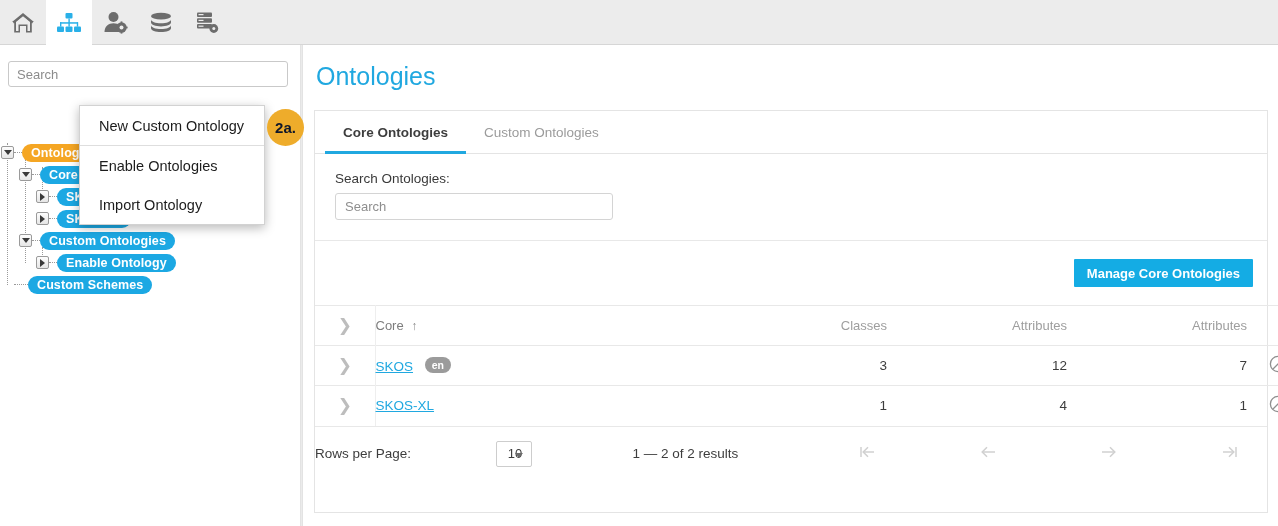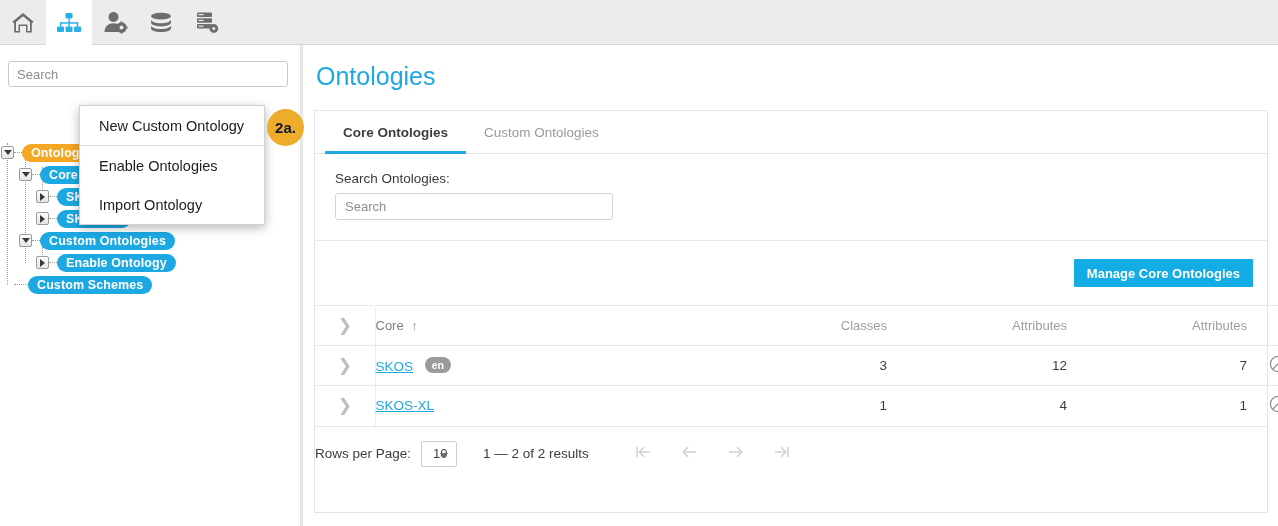--- a/index.html
+++ b/index.html
@@ -283,21 +283,21 @@
     padding: 2px 7px 2px 7px;
     margin-left: 8px;
     vertical-align: 2px;
   }
   .block-icon { display: inline-block; vertical-align: middle; cursor: pointer; }
 
   
   .pager {
     border-top: 1px solid #e8e8e8;
     height: 55px;
-    display: flex; align-items: center; justify-content: flex-start;
+    display: flex; align-items: center; justify-content: space-between;
     padding-right: 14px;
     gap: 0;
   }
   .pg-label { font-size: 13.5px; color: #3d3d3d; margin-right: 10px; }
   .pg-select {
     position: relative;
     width: 36px; height: 26px;
     border: 1px solid #cdcdcd;
     border-radius: 2px;
     background: #fff;

